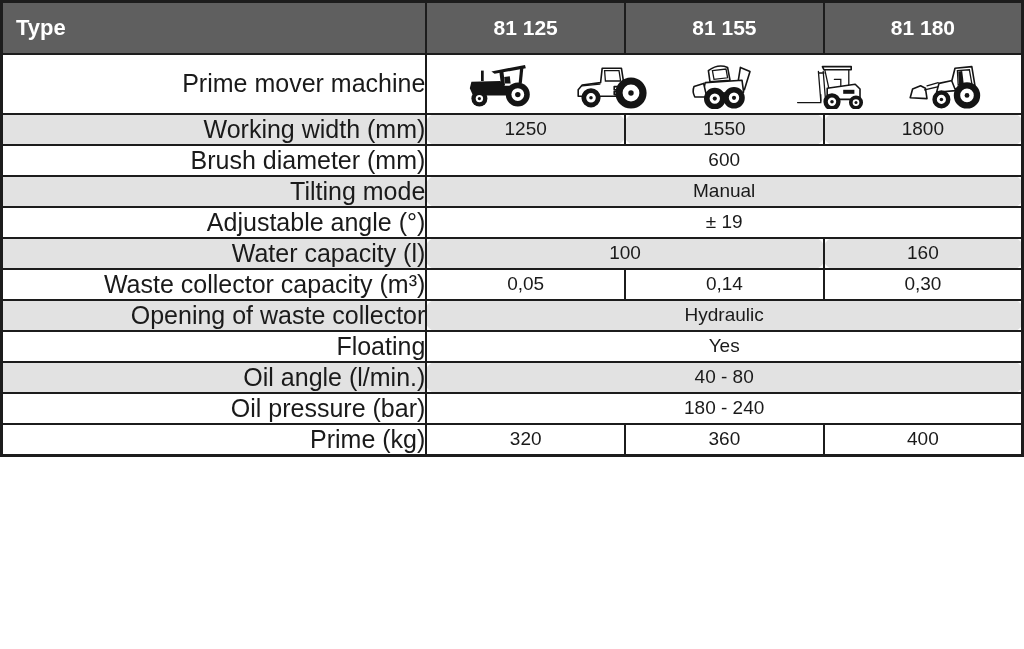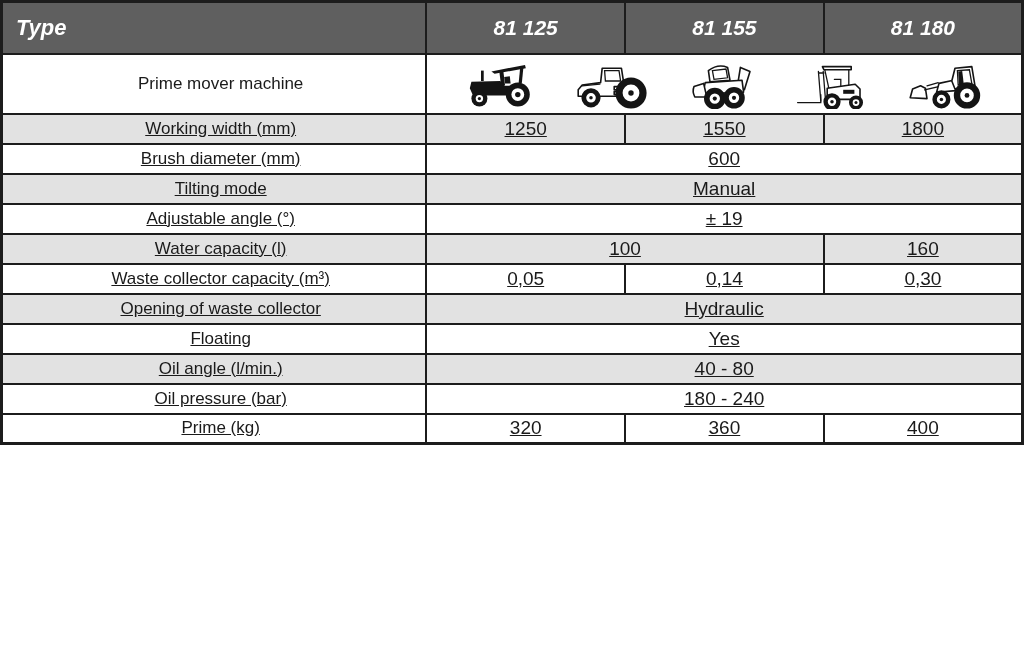--- a/index.html
+++ b/index.html
@@ -24,48 +24,49 @@
     border:3px solid var(--border);
   }
   col.c-label{width:41.6%;}
   col.c-v{width:19.46%;}
   .spec td,.spec th{
     border:2px solid var(--border);
     padding:0;
     vertical-align:middle;
     overflow:hidden;
   }
-  tr.r-header{height:52px;font-style:italic;}
+  tr.r-header{height:52px;}
   tr.r-icons{height:60px;}
-  tr.r-data{height:30px;text-decoration:underline;}
+  tr.r-data{height:30px;}
   th.type-h{
     background:var(--header-bg);
     color:var(--header-text);
     text-align:left;
     padding-left:13px;
     font-size:22px;
     font-weight:bold;
   }
   th.col-h{
     background:var(--header-bg);
     color:var(--header-text);
     text-align:center;
     font-size:21px;
     font-weight:bold;
     margin-left:29px;
   }
   td.label{
     background:inherit;
-    text-align:center;
+    text-align:right;
     padding-left:13px;
-    font-size:17px;
+    font-size:25px;
   }
   td.val{
     text-align:center;
     font-size:19px;
+    border-radius:10px;
   }
   tr.shade{background:var(--shade-bg);}
   tr.plain{background:var(--row-bg);}
   td.icons-cell{background:#fff;}
   .icons-wrap{
     display:flex;
     align-items:flex-end;
     justify-content:space-evenly;
     height:58px;
     padding:2px 4px 4px 4px;

